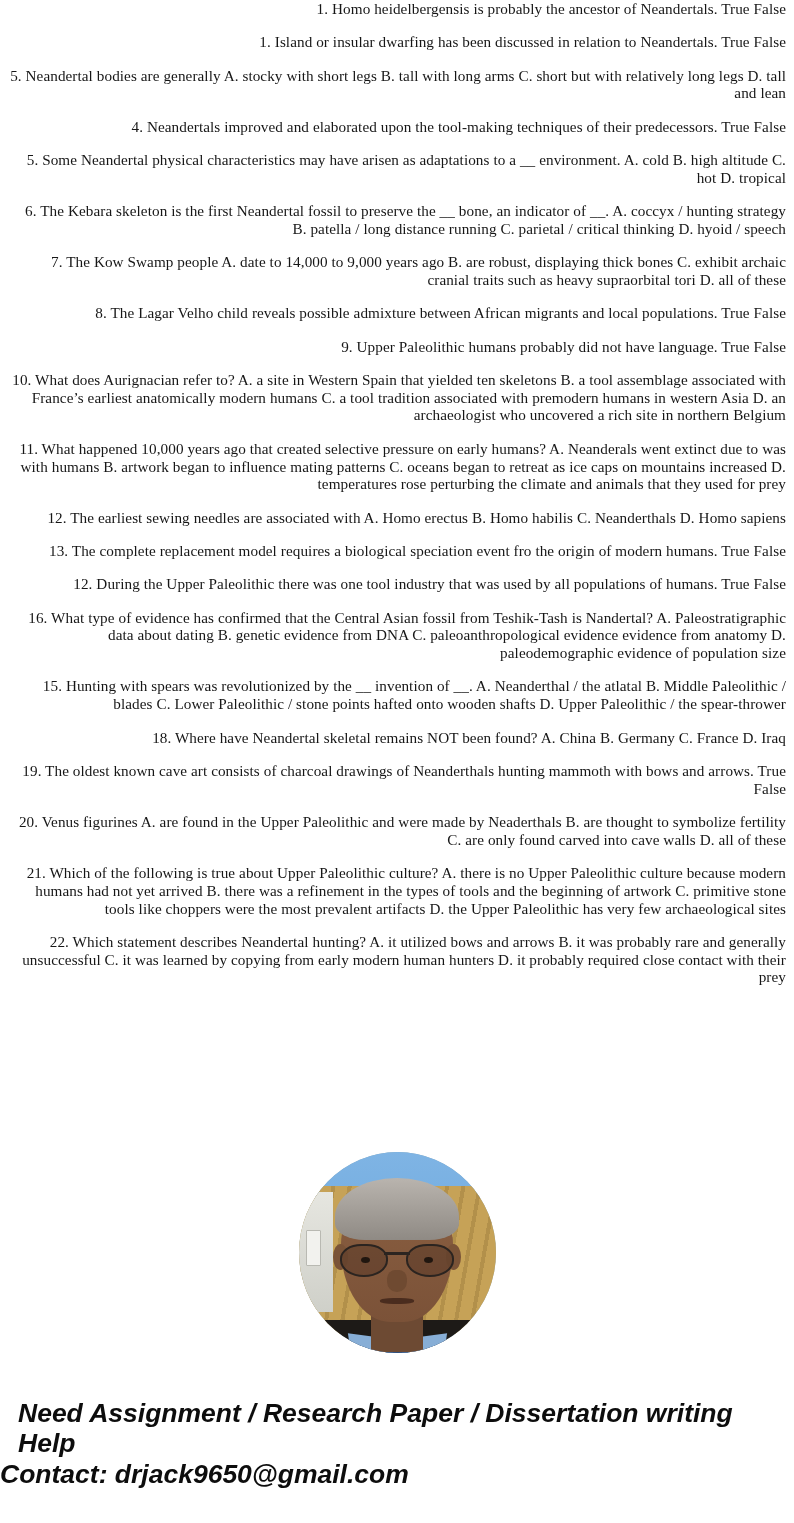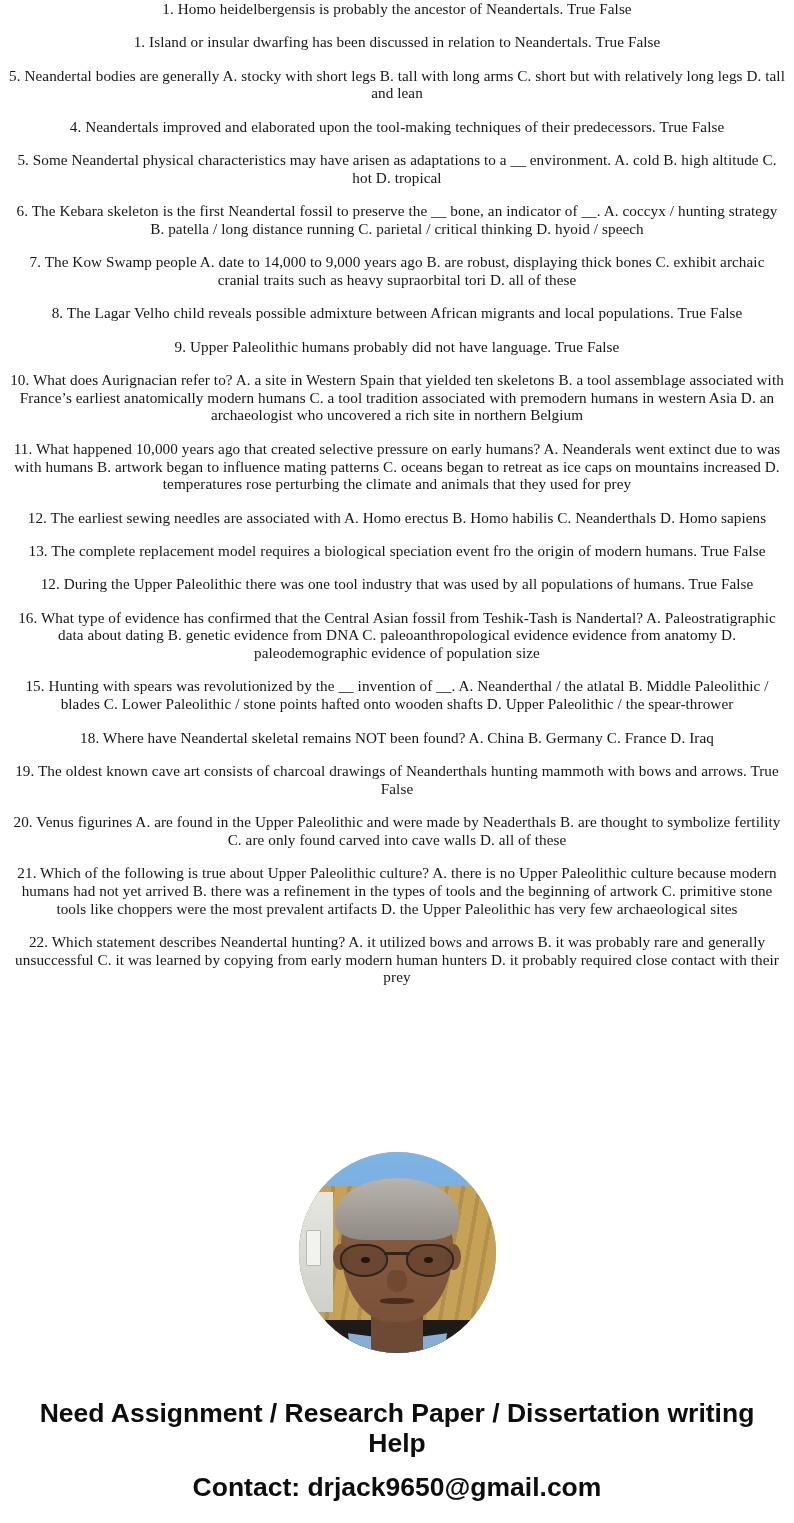--- a/index.html
+++ b/index.html
@@ -21,21 +21,21 @@
     position: relative;
     padding: 0 8px;
     height: 1125px;
     overflow: hidden;
     box-sizing: border-box;
   }
   .question {
     font-size: 15.2px;
     line-height: 17.8px;
     margin: 0 0 15.5px 0;
-    text-align: center;
+    text-align: right;
     color: #161616;
     letter-spacing: 0.005em;
   }
 
   
   .avatar-wrap {
     position: absolute;
     left: 0;
     top: 1152px;
     width: 794px;
@@ -206,35 +206,36 @@
     background: #4a2c1e;
     border-radius: 40%;
   }
 
   
   .footer {
     position: absolute;
     left: 0;
     top: 1398px;
     width: 794px;
-    text-align: center;
+    text-align: left;
     font-family: "Liberation Sans", "DejaVu Sans", sans-serif;
     font-weight: bold;
     color: #0d0d0d;
+    font-style: italic;
   }
   .footer-headline {
     font-size: 26.5px;
     line-height: 30px;
     margin: 0;
     padding: 0 18px;
   }
   .footer-contact {
     font-size: 26.5px;
     line-height: 31px;
-    margin: 13px;
+    margin: 0;
     padding-top: 1px;
   }
 </style>
 </head>
 <body>
 
 <main class="quiz-body">
   <p class="question">1. Homo heidelbergensis is probably the ancestor of Neandertals. True False</p>
   <p class="question">1. Island or insular dwarfing has been discussed in relation to Neandertals. True False</p>
   <p class="question">5. Neandertal bodies are generally A. stocky with short legs B. tall with long arms C. short but with relatively long legs D. tall and lean</p>

